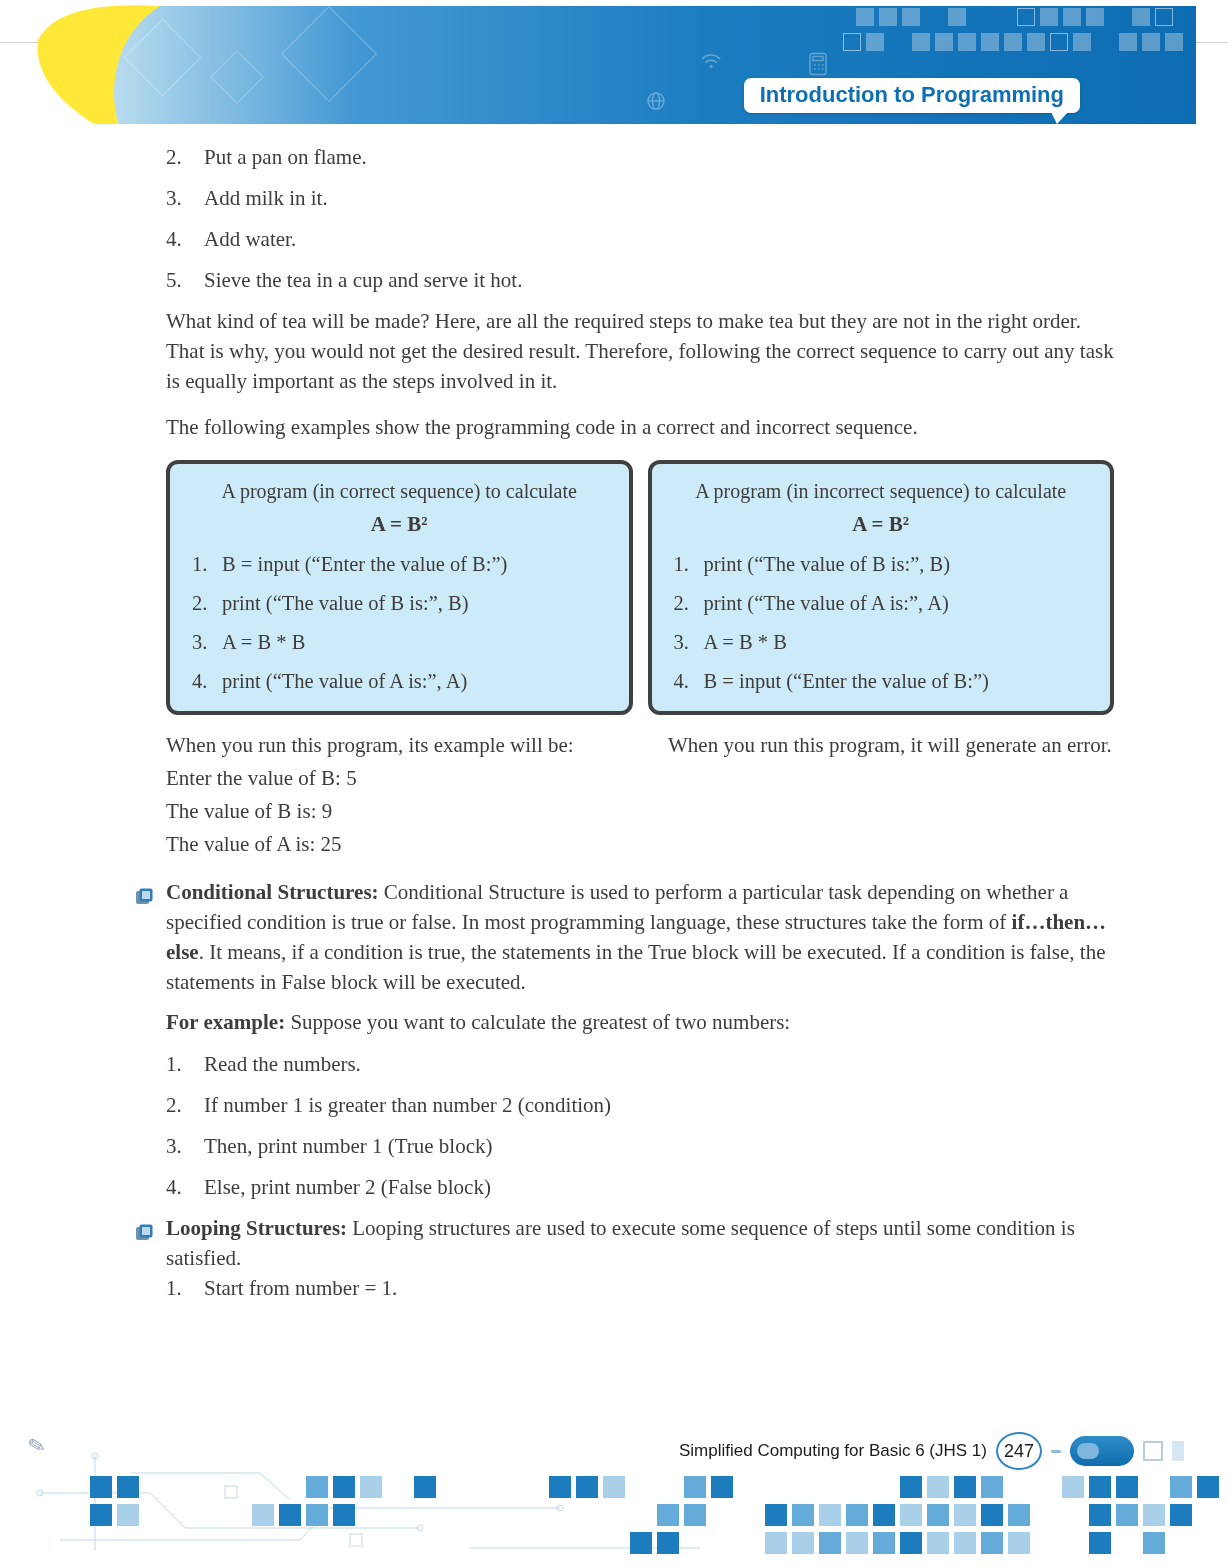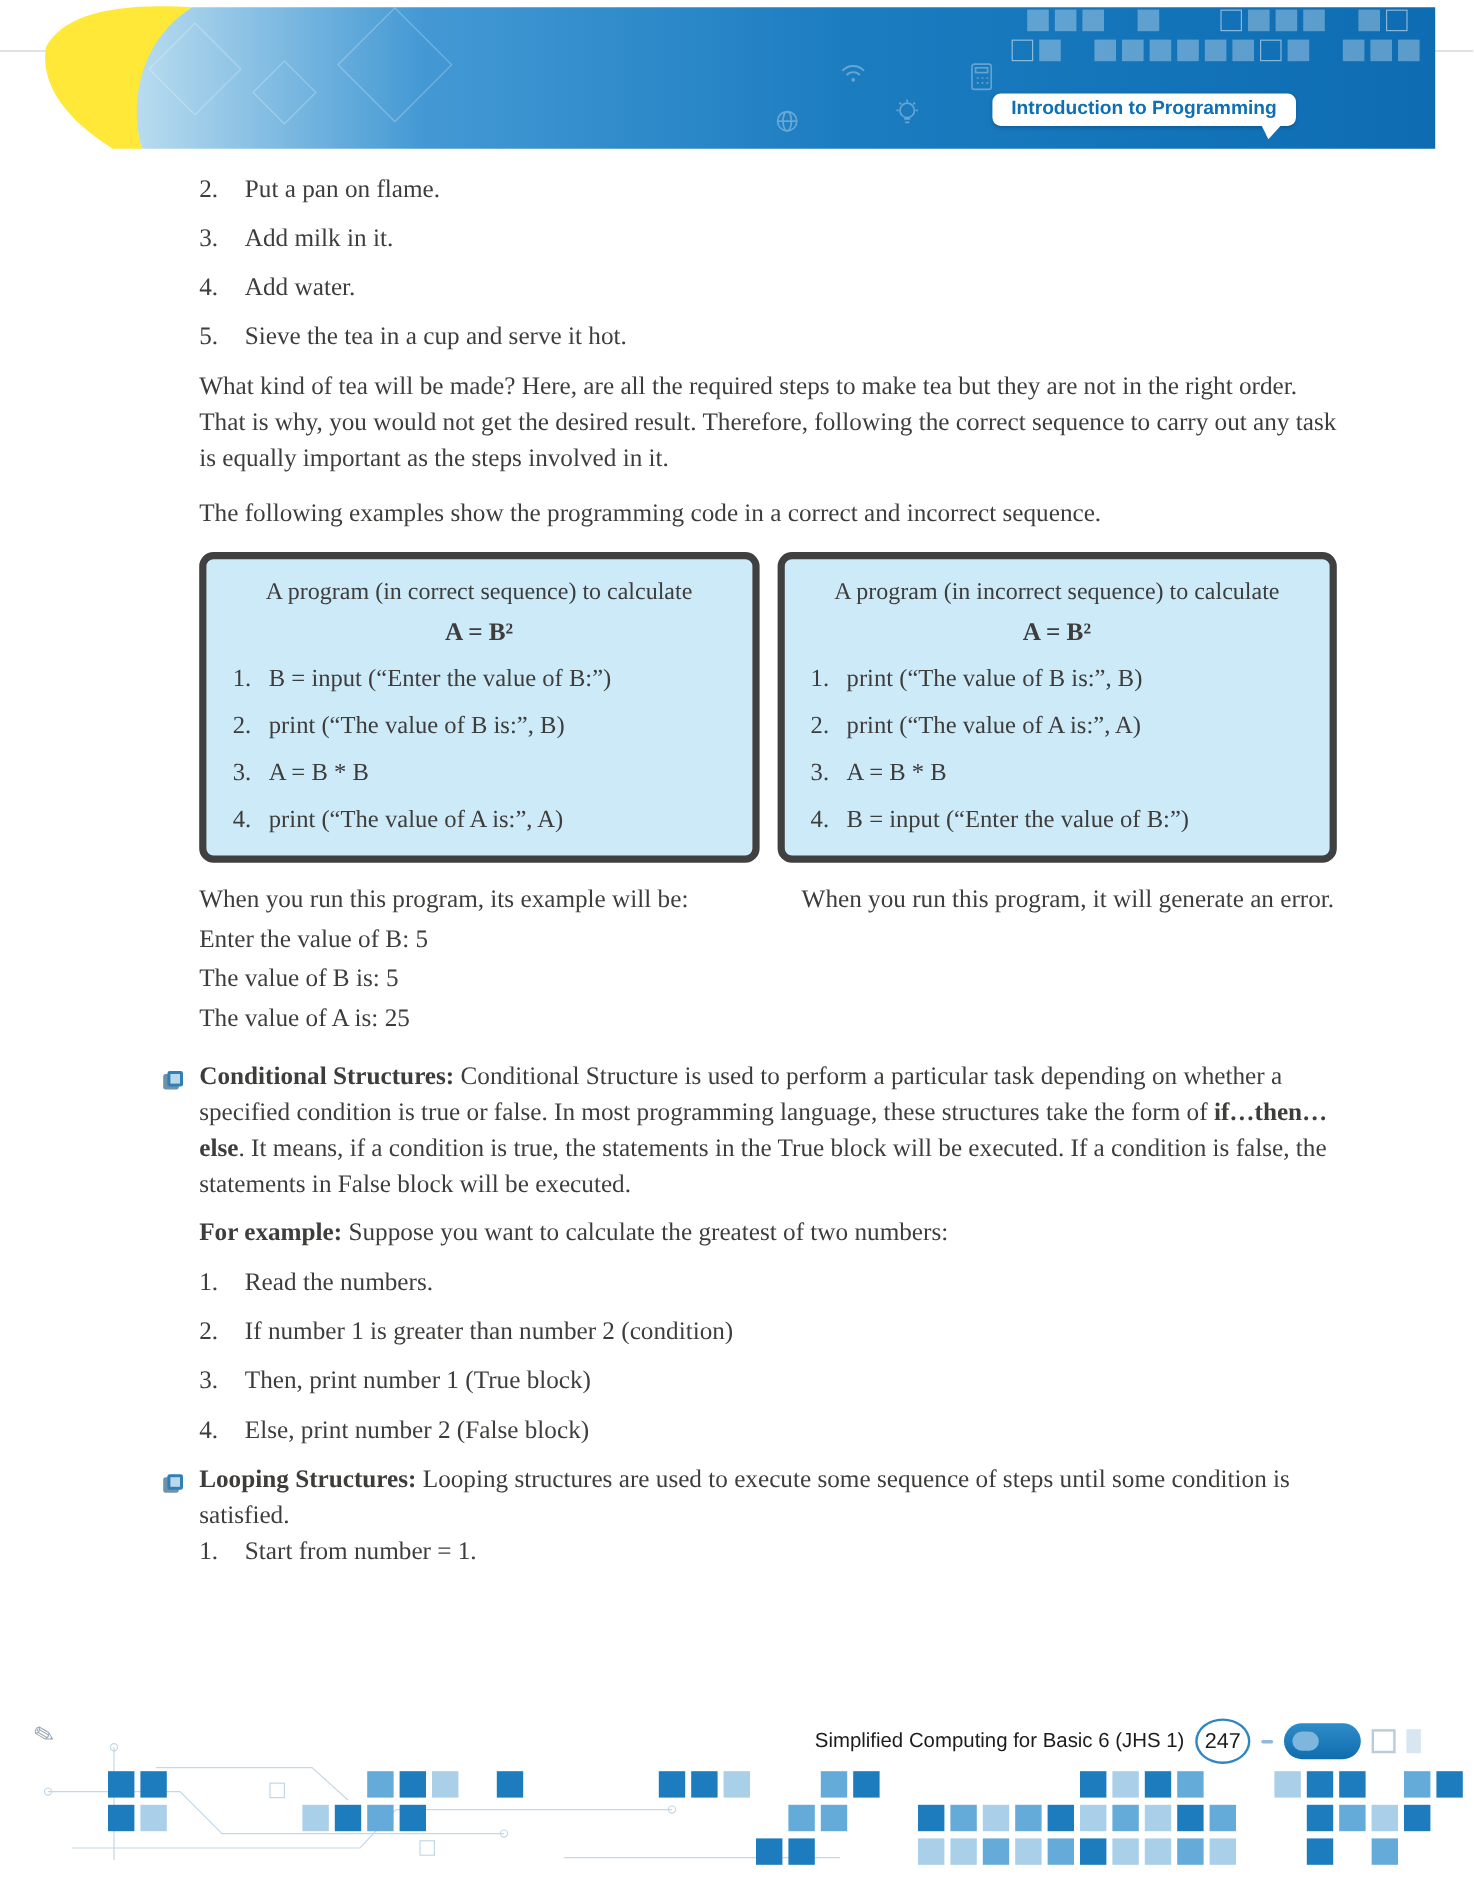--- a/index.html
+++ b/index.html
@@ -8,34 +8,34 @@
           color:#3e3d3c; font-family:"Liberation Serif","DejaVu Serif",serif; }
 
   
   .top-line { position:absolute; top:42px; left:0; width:1228px; height:1px; background:#cfcfcf; }
   .banner-svg { position:absolute; top:0; left:0; }
   .banner-deco { position:absolute; top:0; left:0; width:1228px; height:128px; overflow:hidden; }
   .diamond { position:absolute; border:1px solid rgba(255,255,255,0.28); transform:rotate(45deg); }
   .banner-icon { position:absolute; opacity:0.32; }
   .px-sq { position:absolute; display:block; }
   .chapter-tab { position:absolute; top:78px; right:148px; background:#ffffff; border-radius:7px;
-    padding:4px 16px 5px; font-family:"Liberation Sans",sans-serif; font-weight:700; font-size:16px;
+    padding:4px 16px 5px; font-family:"Liberation Sans",sans-serif; font-weight:700; font-size:22px;
     color:#0e6fb4; box-shadow:0 1px 3px rgba(0,40,80,0.3); z-index:3; }
   .chapter-tab::after { content:""; position:absolute; right:12px; bottom:-11px; width:0; height:0;
     border-left:6px solid transparent; border-right:11px solid transparent; border-top:12px solid #ffffff; }
 
   
   .content { position:absolute; top:142px; left:166px; width:948px; font-size:21px; line-height:30px; }
   .li { display:flex; margin-bottom:11px; }
   .li .num { width:38px; flex:none; }
   .para { margin-bottom:16px; }
   .para2 { margin-bottom:18px; }
 
   .boxes { display:flex; gap:15px; margin-bottom:14px; }
-  .code-box { flex:1; background:#cdeaf8; border:6px solid #404040; border-radius:12px; padding:12px 10px 6px; }
+  .code-box { flex:1; background:#cdeaf8; border:4px solid #404040; border-radius:12px; padding:12px 10px 6px; }
   .box-title { text-align:center; margin-bottom:3px; font-size:20px; white-space:nowrap; }
   .box-formula { text-align:center; font-weight:bold; margin-bottom:10px; }
   .bstep { display:flex; margin-bottom:9px; font-size:20.5px; }
   .bstep .num { width:42px; flex:none; padding-left:12px; }
 
   .outputs { display:flex; margin-bottom:16px; }
   .out-left { width:502px; }
   .out-left div { line-height:33px; }
   .out-right { flex:1; line-height:33px; }
 
@@ -209,21 +209,21 @@
           <span class="num">4.</span>
           <span>B = input (“Enter the value of B:”)</span>
         </div>
       </div>
     </div>
 
     <div class="outputs">
       <div class="out-left">
         <div>When you run this program, its example will be:</div>
         <div>Enter the value of B: 5</div>
-        <div>The value of B is: 5</div>
+        <div>The value of B is: 9</div>
         <div>The value of A is: 25</div>
       </div>
       <div class="out-right">When you run this program, it will generate an error.</div>
     </div>
 
     <div class="bullet">
       <span class="bullet-icon">
         <svg width="19" height="17" viewBox="0 0 19 17">
           <rect x="1" y="3" width="13" height="13" rx="2" fill="#6d92aa"></rect>
           <rect x="4.5" y="0.5" width="13" height="13" rx="2" fill="#2f80b9"></rect>

